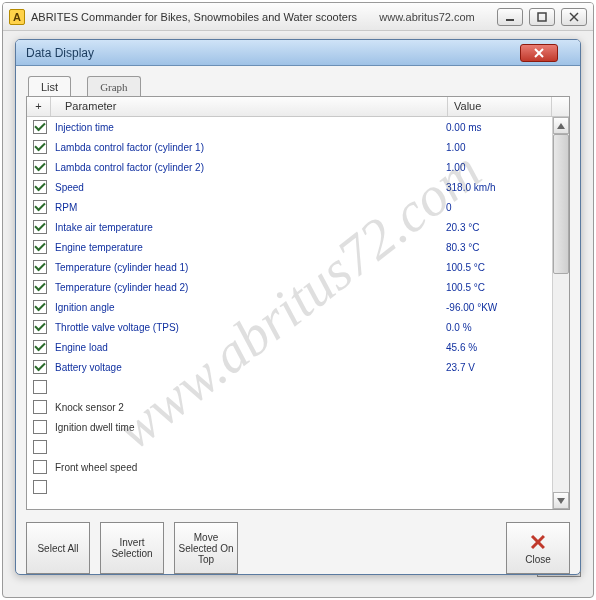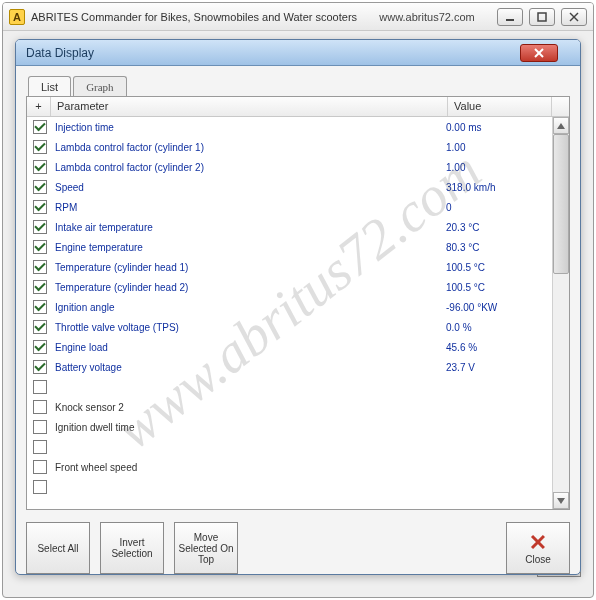--- a/index.html
+++ b/index.html
@@ -82,21 +82,21 @@
     border-radius: 3px;
     display: flex; align-items:center; justify-content:center;
     color: #fff;
   }
   .dlg-body {
     position: absolute; top:26px; left:0; right:0; bottom:0;
     padding: 10px;
   }
   .tabs {
     display: flex;
-    gap: 2px;
+    gap: 16px;
     margin-bottom: -1px;
     padding-left: 2px;
   }
   .tab {
     padding: 4px 12px;
     border: 1px solid #9a9a9a;
     border-bottom: none;
     background: #f8f8f8;
     border-radius: 3px 3px 0 0;
     font-size: 11px;
@@ -117,21 +117,21 @@
     background: linear-gradient(#fdfdfd,#ececec);
     border-bottom: 1px solid #c8c8c8;
     font-size: 11px;
     color: #333;
   }
   .colh {
     border-right: 1px solid #d0d0d0;
     padding: 3px 6px;
   }
   .col-plus { width: 24px; text-align:center; }
-  .col-param { flex: 1; }
+  .col-param { flex: 1; margin-left: 8px; }
   .col-value { width: 104px; }
   .col-scroll { width: 17px; border-right:none; }
   .list-body {
     position: absolute;
     top: 20px; left:0; right:0; bottom:0;
     display: flex;
   }
   .rows {
     flex: 1;
     overflow: hidden;

